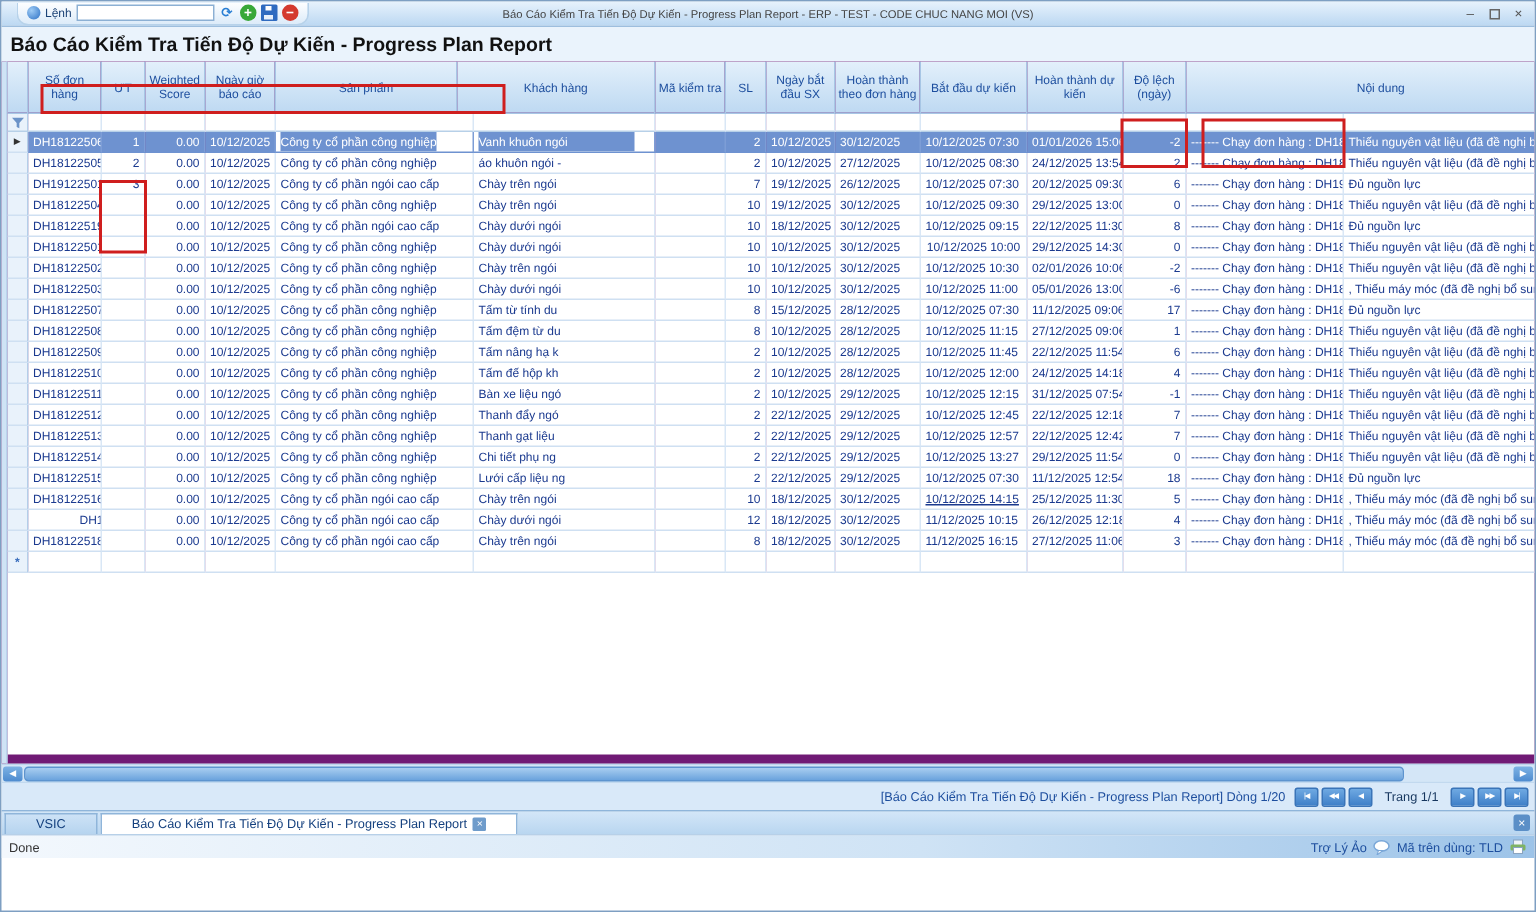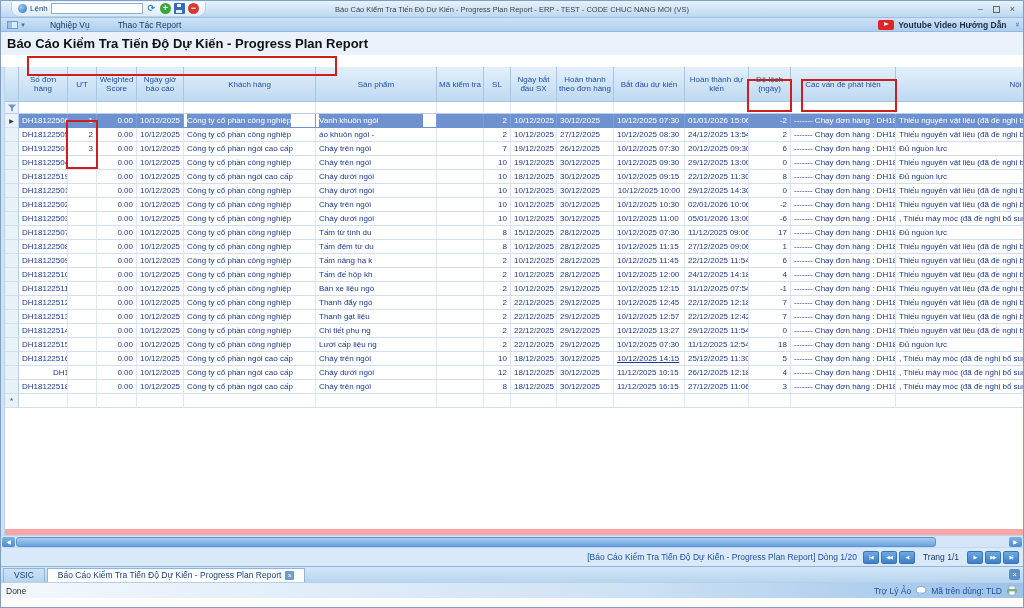--- a/index.html
+++ b/index.html
@@ -43,21 +43,21 @@
   .ytlabel{font-size:8.5px;font-weight:bold;color:#1b2c46;}
   .dblchev{font-size:8px;color:#2a5f9e;transform:rotate(90deg);display:inline-block;margin-left:4px;}
 
   
   .pagetitle{height:23px;background:#eaf3fc;display:flex;align-items:center;padding-left:6px;
              font-size:13px;font-weight:bold;color:#111;}
   .subrow{height:23px;background:#eaf3fc;display:flex;align-items:center;padding-left:6px;font-size:8.5px;color:#222;}
   .subrow input{width:295px;height:13px;border:1px solid #8cb0d4;font-size:8px;padding:0 3px;margin-left:6px;color:#111;}
 
   
-  .gridwrap{position:relative;height:468px;background:#fca5a5;display:flex;margin-top:12px;}
+  .gridwrap{position:relative;height:468px;background:#701a75;display:flex;}
   .leftstrip{width:4px;background:#cfe3f5;border-right:1px solid #b9d4ec;}
   .gridinner{flex:1;overflow:hidden;}
   .ghead,.gfilter,.grow{display:flex;width:1160px;}
   .ghead{height:35px;}
   .hcell{background:linear-gradient(#e3f0fb,#bed9f2);border-right:1px solid #a7c6e5;border-bottom:1px solid #a7c6e5;
          color:#1d4e9e;font-size:8px;display:flex;align-items:center;justify-content:center;text-align:center;
          line-height:9px;padding:0 1px;overflow:hidden;cursor:pointer;}
   .corner{width:14px;background:linear-gradient(#e3f0fb,#bed9f2);border-right:1px solid #a7c6e5;border-bottom:1px solid #a7c6e5;}
   .gfilter{height:12px;}
   .fcell{background:#fff;border-right:1px solid #d9e7f6;border-bottom:1px solid #b7d0e8;}
@@ -95,21 +95,21 @@
   .pager{height:19px;background:#d9e9f9;border-top:1px solid #c2d9ef;display:flex;align-items:center;
          justify-content:flex-end;gap:2px;padding-right:4px;font-size:8.5px;color:#1d4e9e;}
   .pinfo{margin-right:4px;}
   .pbtn{width:16px;height:13px;background:linear-gradient(#6fa9e2,#3e7fc8);border:1px solid #3a74b8;border-radius:2px;
         color:#fff;font-size:5px;display:flex;align-items:center;justify-content:center;cursor:pointer;letter-spacing:-1px;}
   .ppage{padding:0 6px;color:#16365e;}
 
   
   .tabstrip{height:16px;background:linear-gradient(#d3e6f8,#b9d6f0);border-top:1px solid #8fb5da;
             display:flex;align-items:flex-end;font-size:8.5px;color:#14407e;position:relative;}
-  .btab{padding:1px 10px 2px;border:1px solid #8fb5da;border-bottom:none;background:linear-gradient(#cde2f6,#b6d4ef);
+  .btab{padding:1px 20px 2px;border:1px solid #8fb5da;border-bottom:none;background:linear-gradient(#cde2f6,#b6d4ef);
         margin-left:2px;white-space:nowrap;cursor:pointer;height:14px;display:flex;align-items:center;gap:4px;}
   .btab.active{background:#fff;font-weight:normal;}
   .tabx{width:9px;height:9px;background:#6f9ccb;color:#fff;font-size:7px;line-height:9px;text-align:center;
         border-radius:1px;cursor:pointer;}
   .stripx{position:absolute;right:3px;top:2px;width:11px;height:11px;background:#5b8fc7;color:#fff;font-size:8px;
           line-height:11px;text-align:center;border-radius:2px;cursor:pointer;}
 
   
   .statusbar{height:16px;background:linear-gradient(90deg,#f3f8fd,#cfe3f5 60%,#9cc3e8);display:flex;
              align-items:center;font-size:8.5px;color:#333;padding:0 5px;border-top:1px solid #b7d0e8;}
@@ -132,54 +132,42 @@
       <span class="tbicon remove">−</span>
     </div>
     <div class="wtitle">Báo Cáo Kiểm Tra Tiến Độ Dự Kiến - Progress Plan Report - ERP - TEST - CODE CHUC NANG MOI (VS)</div>
     <div class="wctrl">
       <span>–</span>
       <span class="maxbox"></span>
       <span>×</span>
     </div>
   </div>
 
-  <div class="menubar">
-    <span class="layouticon"></span>
-    <span class="mcaret">▼</span>
-    <span class="mitem">Nghiệp Vụ</span>
-    <span class="mitem">Thao Tác Report</span>
-    <span class="menuright">
-      <span class="ytbadge"></span>
-      <span class="ytlabel">Youtube Video Hướng Dẫn</span>
-      <span class="dblchev">»</span>
-    </span>
-  </div>
 
   <div class="pagetitle">Báo Cáo Kiểm Tra Tiến Độ Dự Kiến - Progress Plan Report</div>
 
 
   <div class="gridwrap">
     <div class="leftstrip"></div>
     <div class="gridinner">
       <div class="ghead">
         <div class="corner"></div>
       <div class="hcell" style="width: 49px;">Số đơn hàng</div>
           <div class="hcell" style="width: 29px;">ƯT</div>
           <div class="hcell" style="width: 40px;">Weighted Score</div>
           <div class="hcell" style="width: 47px;">Ngày giờ báo cáo</div>
+          <div class="hcell" style="width: 121px;">Sản phẩm</div>
           <div class="hcell" style="width: 132px;">Khách hàng</div>
-          <div class="hcell" style="width: 121px;">Sản phẩm</div>
           <div class="hcell" style="width: 47px;">Mã kiểm tra</div>
           <div class="hcell" style="width: 27px;">SL</div>
           <div class="hcell" style="width: 46px;">Ngày bắt đầu SX</div>
           <div class="hcell" style="width: 57px;">Hoàn thành theo đơn hàng</div>
           <div class="hcell" style="width: 71px;">Bắt đầu dự kiến</div>
           <div class="hcell" style="width: 64px;">Hoàn thành dự kiến</div>
           <div class="hcell" style="width: 42px;">Độ lệch (ngày)</div>
-          <div class="hcell" style="width: 105px;">Các vấn đề phát hiện</div>
           <div class="hcell" style="width: 260px;">Nội dung</div>
         </div>
       <div class="gfilter">
         <div class="fsel">
           <svg width="8" height="8" viewBox="0 0 9 8">
               <path d="M0 0 H9 L5.5 4 V8 L3.5 7 V4 Z" fill="#6b93c8"></path>
             </svg>
         </div>
       <div class="fcell" style="width: 49px;"></div>
           <div class="fcell" style="width: 29px;"></div>

